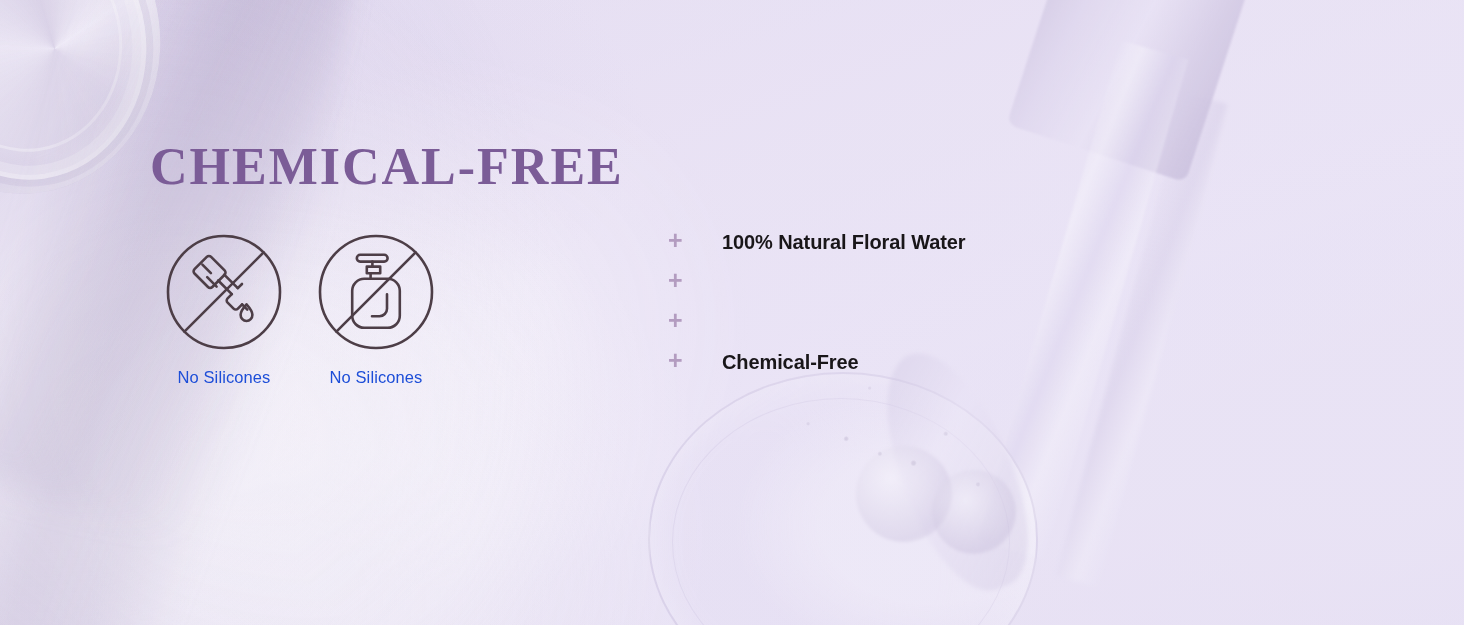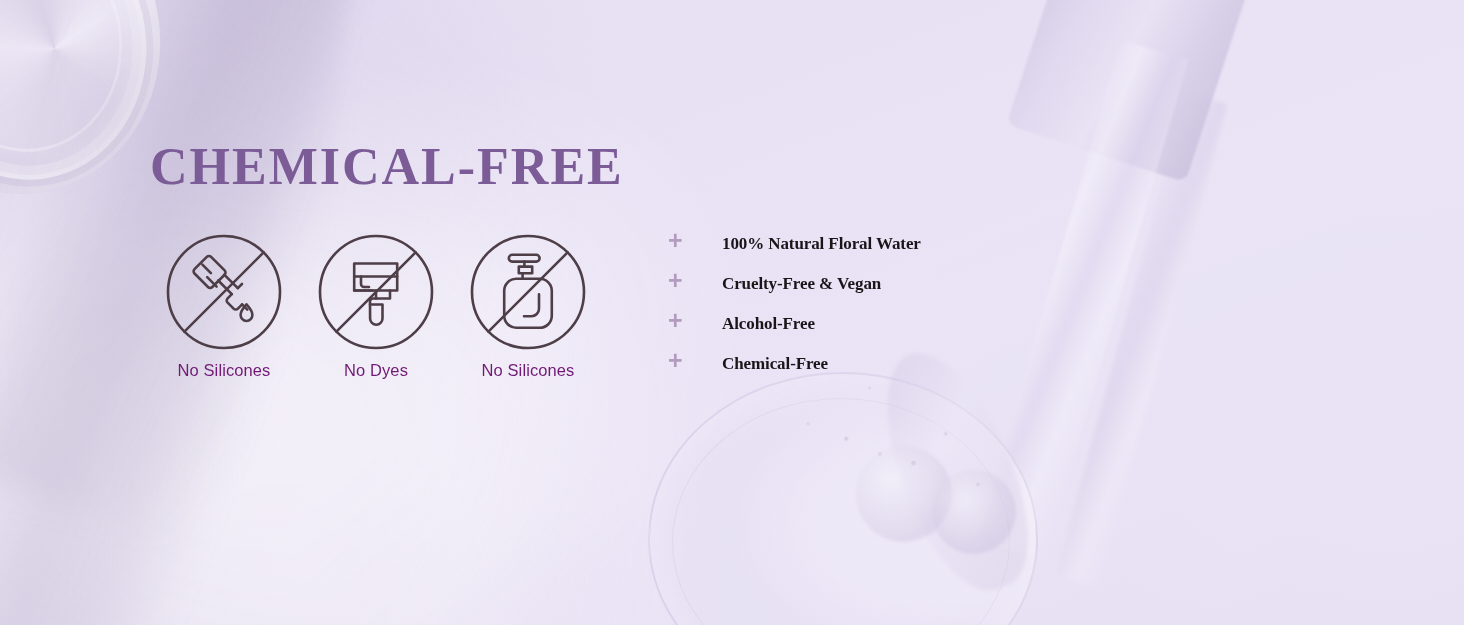--- a/index.html
+++ b/index.html
@@ -284,25 +284,25 @@
     flex-direction: column;
     align-items: center;
   }
   .icon-badge {
     width: 120px;
     height: 120px;
     display: block;
   }
   .icon-badge svg { display: block; }
   .icon-label {
-    margin-top: 9px;
+    margin-top: 16px;
     font-family: "Liberation Sans", sans-serif;
     font-size: 16.5px;
     font-weight: 400;
-    color: #701a75;
+    color: #1d4ed8;
     text-align: left;
     line-height: 1.12;
     letter-spacing: .1px;
     white-space: pre-line;
   }
 
   
   .benefits {
     position: absolute;
     left: 668px;
@@ -316,22 +316,22 @@
   .benefit-plus {
     width: 54px;
     flex: 0 0 54px;
     font-family: "Liberation Sans", sans-serif;
     font-size: 25px;
     font-weight: 700;
     color: #b39cc0;
     line-height: 1;
   }
   .benefit-text {
-    font-family: Liberation Serif, serif;
-    font-size: 17px;
+    font-family: Liberation Sans, sans-serif;
+    font-size: 20px;
     font-weight: 700;
     color: #191619;
     letter-spacing: -.1px;
     white-space: nowrap;
     line-height: 1;
   }
 </style>
 </head>
 <body>
 
@@ -377,36 +377,20 @@
               <path d="M73.8 56.2 L78.0 52.0"></path>
               <path d="M78.1 72.4 L83.3 77.6"></path>
               <path d="M88.4 82.7 c0 3.6 -2.6 6.3 -5.9 6.3 c-3.3 0 -5.9 -2.7 -5.9 -6.3 c0 -3.9 5.9 -10.4 5.9 -10.4 s5.9 6.5 5.9 10.4 Z"></path>
             </g>
           </svg>
         </span>
         <span class="icon-label">No Silicones</span>
       </div>
 
 
-      <div class="icon-cell">
-        <span class="icon-badge">
-          <svg viewBox="0 0 120 120" width="120" height="120" fill="none" stroke="#4D3E47" stroke-width="2.6" stroke-linecap="round" stroke-linejoin="round">
-            <circle cx="60" cy="60" r="56"></circle>
-            <line x1="20.4" y1="99.6" x2="99.6" y2="20.4"></line>
-            <path d="M38.2 31.5 h43.0 v13.0 h-43.0 z"></path>
-            <path d="M38.2 44.5 v14.0 h43.0 v-14.0"></path>
-            <path d="M38.2 58.5 h18.5"></path>
-            <path d="M45.0 44.5 v7.5 a3 3 0 0 0 3 3 h5.0"></path>
-            <path d="M60.0 58.5 v8.0 h14.0 v-8.0"></path>
-            <path d="M60.0 66.5 h-3.0 a3 3 0 0 0 -3 3 v3.0"></path>
-            <path d="M54.0 72.5 h12.5 v14.0 a6.2 6.2 0 0 1 -6.2 6.2 a6.2 6.2 0 0 1 -6.2 -6.2 z"></path>
-          </svg>
-        </span>
-        <span class="icon-label">No Dyes</span>
-      </div>
 
       <div class="icon-cell">
         <span class="icon-badge">
           <svg viewBox="0 0 120 120" width="120" height="120" fill="none" stroke="#4D3E47" stroke-width="2.6" stroke-linecap="round" stroke-linejoin="round">
             <circle cx="60" cy="60" r="56"></circle>
             <line x1="20.4" y1="99.6" x2="99.6" y2="20.4"></line>
             <path d="M44.2 22.8 h24.0 a3.4 3.4 0 0 1 0 6.8 h-24.0 a3.4 3.4 0 0 1 0 -6.8 Z"></path>
             <path d="M56.4 29.6 v5.0"></path>
             <path d="M50.8 34.6 h13.4 v6.6 h-13.4 z"></path>
             <path d="M54.6 41.2 v5.6"></path>
@@ -421,25 +405,23 @@
 
     </div>
 
     <div class="benefits">
       <div class="benefit-row">
         <span class="benefit-plus">+</span>
         <span class="benefit-text">100% Natural Floral Water</span>
       </div>
       <div class="benefit-row">
         <span class="benefit-plus">+</span>
-        <span class="benefit-text">Cruelty-Free &amp; Vegan</span>
       </div>
       <div class="benefit-row">
         <span class="benefit-plus">+</span>
-        <span class="benefit-text">Alcohol-Free</span>
       </div>
       <div class="benefit-row">
         <span class="benefit-plus">+</span>
         <span class="benefit-text">Chemical-Free</span>
       </div>
     </div>
 
   </div>
 </div>
 

